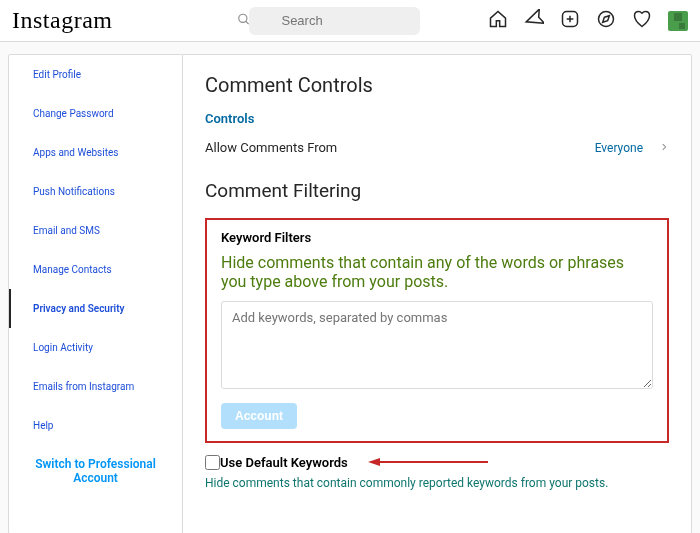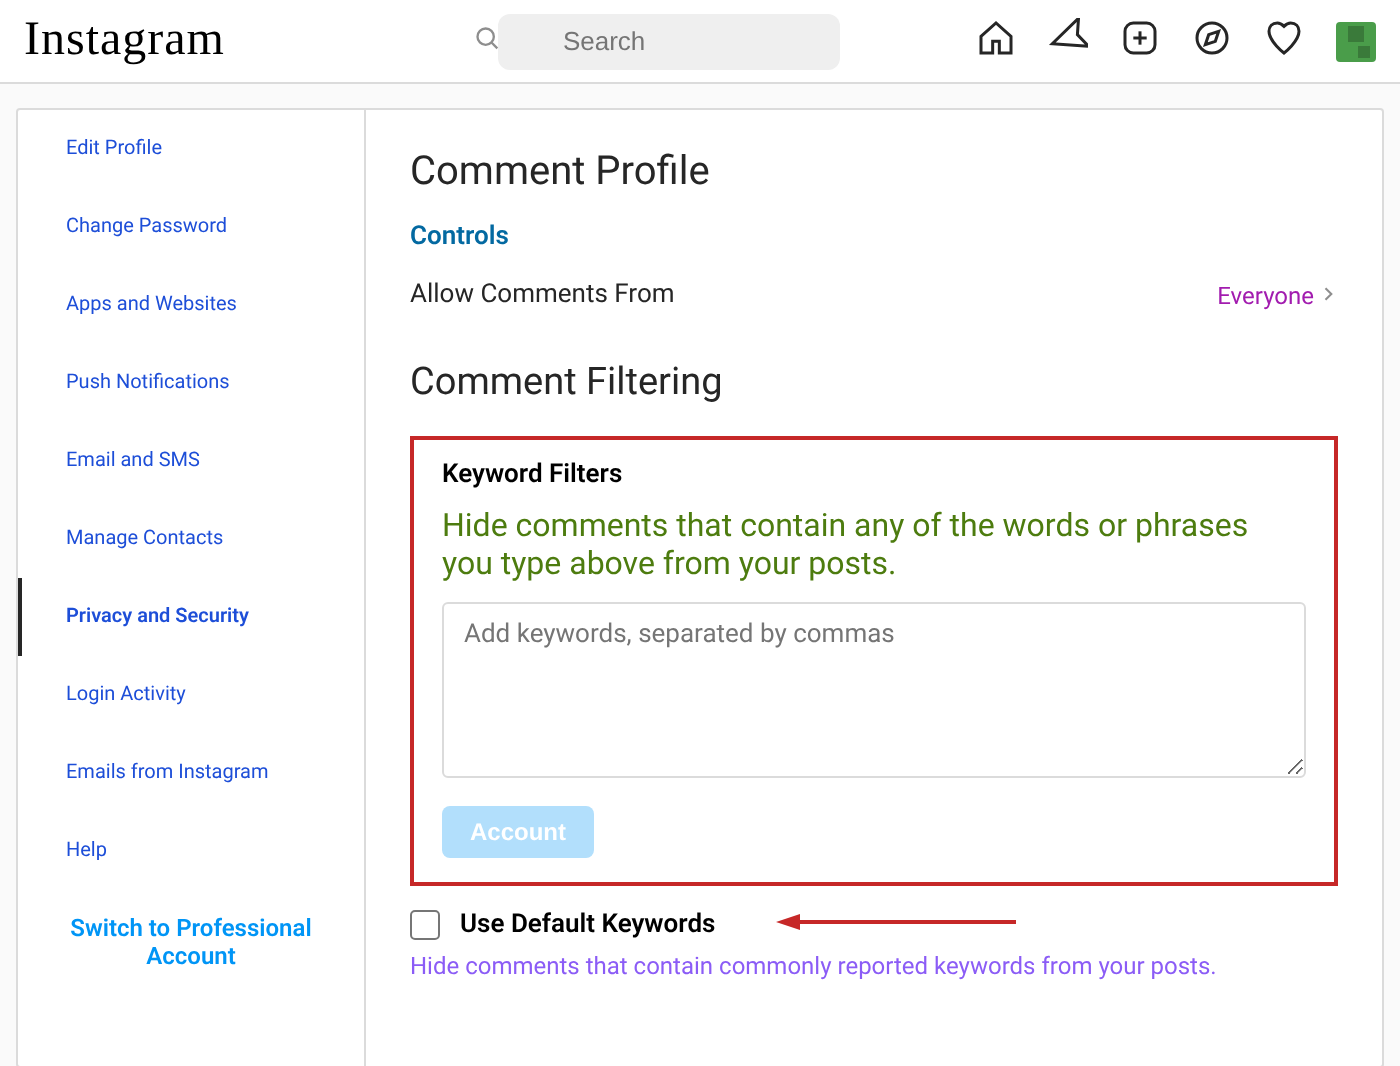--- a/index.html
+++ b/index.html
@@ -23,34 +23,34 @@
     .sidebar-item { padding: 14px 16px 14px 22px; font-size: 10px; color: #1d4ed8; cursor: pointer; border-left: 2px solid transparent; }
     .sidebar-item.active { font-weight: 600; border-left: 2px solid #262626; }
     .sidebar-link { padding: 12px 10px; text-align: center; font-size: 12px; font-weight: 600; color: #0095f6; cursor: pointer; }
     
     .content { flex: 1; background: #fff; border: 1px solid #dbdbdb; border-left: none; border-radius: 0 2px 2px 0; padding: 18px 22px 18px 22px; overflow-y: auto; height: 480px; }
     .content h1 { font-size: 20px; font-weight: 400; color: #262626; margin-bottom: 14px; }
     .content h2 { font-size: 13px; font-weight: 600; color: #0369a1; margin-bottom: 10px; }
     .content h3 { font-size: 19px; font-weight: 400; color: #262626; margin: 20px 0 16px 0; }
     
     .setting-row { display: flex; justify-content: space-between; align-items: center; font-size: 13px; color: #262626; padding: 4px 0; cursor: pointer; }
-    .setting-row .val { color: #a21caf; display: flex; align-items: center; gap: 2px; font-size: 12px; justify-content: space-between; }
+    .setting-row .val { color: #0369a1; display: flex; align-items: center; gap: 16px; font-size: 12px; justify-content: space-between; }
     .chev { color: #8e8e8e; }
     
     .highlight-box { border: 2px solid #c62828; padding: 10px 14px 12px 14px; margin-top: 4px; }
     .box-title { font-size: 13px; font-weight: 600; margin-bottom: 8px; }
     .box-desc { font-size: 16px; color: #4d7c0f; margin-bottom: 10px; }
     .kw-textarea { width: 100%; height: 88px; border: 1px solid #dbdbdb; border-radius: 3px; padding: 8px 10px; font-size: 13px; color: #8e8e8e; font-family: inherit; resize: both; outline: none; }
     .submit-btn { margin-top: 10px; background: #b2dffc; color: #fff; border: none; border-radius: 4px; padding: 6px 14px; font-size: 12px; font-weight: 600; cursor: pointer; }
     
-    .default-row { display: flex; align-items: center; gap: 10px; margin-top: 12px; font-size: 13px; font-weight: 600; }
+    .default-row { display: flex; align-items: center; margin-top: 12px; font-size: 13px; font-weight: 600; }
     .default-row input[type=checkbox] { width: 15px; height: 15px; accent-color: #0095f6; }
     .arrow-annot { margin-left: 20px; }
     .arrow-annot svg { overflow: visible; }
-    .default-desc { font-size: 12px; color: #8b5cf6; margin-top: 6px; }
+    .default-desc { font-size: 12px; color: #0f766e; margin-top: 6px; }
   </style>
 </head>
 <body>
 
 <div class="topbar">
   <div class="logo">Instagram</div>
   <div class="search-wrap">
     <span class="sicon">
       <svg width="14" height="14" viewBox="0 0 24 24" fill="none" stroke="#8e8e8e" stroke-width="2">
           <circle cx="10" cy="10" r="7"></circle>
@@ -92,21 +92,21 @@
     <div class="sidebar-item">Manage Contacts</div>
     <div class="sidebar-item active">Privacy and Security</div>
     <div class="sidebar-item">Login Activity</div>
     <div class="sidebar-item">Emails from Instagram</div>
     <div class="sidebar-item">Help</div>
     <div class="sidebar-link">Switch to Professional Account</div>
 
   </div>
 
   <div class="content">
-    <h1>Comment Profile</h1>
+    <h1>Comment Controls</h1>
     <h2>Controls</h2>
     <div class="setting-row">
       <span>Allow Comments From</span>
       <span class="val">
         <span>Everyone</span>
         <span class="chev">
           <svg width="10" height="10" viewBox="0 0 24 24" fill="none" stroke="#8e8e8e" stroke-width="2.5">
               <polyline points="9 5 16 12 9 19"></polyline>
             </svg>
         </span>

